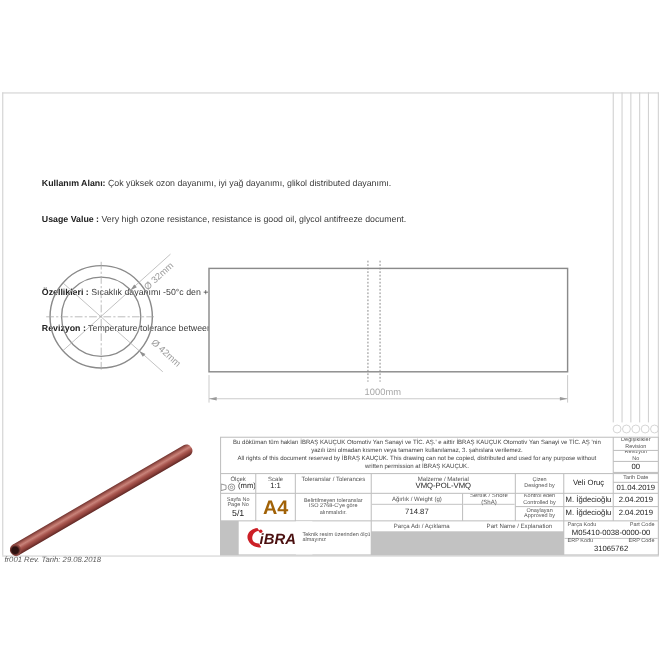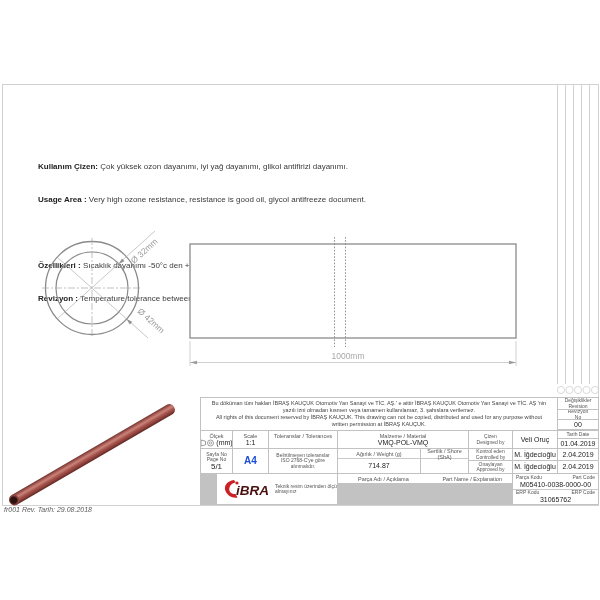--- a/index.html
+++ b/index.html
@@ -13,21 +13,21 @@
   .info-gap{height:11px;}
   
   .tb{position:absolute;left:200px;top:397px;width:399px;height:108px;background:#c2c2c2;}
   .cell{position:absolute;background:#fff;box-sizing:border-box;display:flex;flex-direction:column;align-items:center;justify-content:center;color:#333;overflow:hidden;text-align:center;}
   .lbl{font-size:5px;line-height:5.5px;color:#555;}
   .lbl2{font-size:5.5px;line-height:6px;color:#555;}
   .val{font-size:7px;line-height:8px;color:#222;}
   .disc{font-size:5.5px;line-height:7.2px;color:#444;justify-content:center;}
   .hdrline{width:100%;border-bottom:1px solid #c9c9c9;display:flex;align-items:center;justify-content:center;}
   .between{flex-direction:row;justify-content:space-between;align-items:center;}
-  .a4{font-size:10px;font-weight:bold;color:#1d4ed8;line-height:16px;}
+  .a4{font-size:18px;font-weight:bold;color:#a16207;line-height:16px;}
   .pname{font-size:10.5px;color:#1c1c1c;line-height:12px;}
   .footer{position:absolute;left:4px;top:506px;font-size:7px;font-style:italic;color:#5a5a5a;}
   svg text{font-family:"Liberation Sans",sans-serif;}
   .hose{position:absolute;left:10px;top:494px;width:189px;height:11px;border-radius:5px;
         background:linear-gradient(to bottom,#6f312d 0%,#b4685f 25%,#c8837a 38%,#a5524b 62%,#8e423c 78%,#5f2724 100%);
         transform:rotate(-30.2deg);transform-origin:5px 5.5px;}
   .hose-end{position:absolute;left:-1px;top:0;width:10px;height:11px;border-radius:50%;
         background:radial-gradient(circle at 45% 50%,#2e1210 0%,#2e1210 38%,#8a453f 60%,#9c5049 100%);}
 </style>
 </head>
@@ -47,22 +47,22 @@
   <div class="vline" style="left:589px;top:84px;height:300px;"></div>
   <svg class="abs" style="left:556px;top:384px;" width="44" height="12" viewBox="0 0 44 12">
     <circle cx="5" cy="6" r="3.6" fill="none" stroke="#cfcfcf" stroke-width="0.8"></circle>
     <circle cx="13.5" cy="6" r="3.6" fill="none" stroke="#cfcfcf" stroke-width="0.8"></circle>
     <circle cx="22" cy="6" r="3.6" fill="none" stroke="#cfcfcf" stroke-width="0.8"></circle>
     <circle cx="30.5" cy="6" r="3.6" fill="none" stroke="#cfcfcf" stroke-width="0.8"></circle>
     <circle cx="39" cy="6" r="3.6" fill="none" stroke="#cfcfcf" stroke-width="0.8"></circle>
   </svg>
 
   <div class="info">
-    <div class="info-line"><b>Kullanım Çizen:</b><span> Çok yüksek ozon dayanımı, iyi yağ dayanımı, glikol antifirizi dayanımı.</span></div>
-    <div class="info-line"><b>Usage Area :</b><span> Very high ozone resistance, resistance is good oil, glycol antifreeze document.</span></div>
+    <div class="info-line"><b>Kullanım Alanı:</b><span> Çok yüksek ozon dayanımı, iyi yağ dayanımı, glikol distributed dayanımı.</span></div>
+    <div class="info-line"><b>Usage Value :</b><span> Very high ozone resistance, resistance is good oil, glycol antifreeze document.</span></div>
     <div class="info-gap"></div>
     <div class="info-line"><b>Özellikleri :</b><span> Sıcaklık dayanımı -50°c den +180°c  arasındadır. </span><b>Çalışma Basıncı:</b><span>5Bar.  </span><b>Patlama Basıncı:</b><span>15Bar.</span></div>
     <div class="info-line"><b>Revizyon :</b><span> Temperature tolerance between -50°c +180°c. </span><b>Operational Pressure Value:</b><span>5Bar.  </span><b>Explosion Pressure Value:</b><span>15Bar.</span></div>
   </div>
 
   <svg class="abs" style="left:0;top:215px;" width="560" height="170" viewBox="0 215 560 170">
 
     <circle cx="92" cy="288" r="46.5" fill="none" stroke="#8a8a8a" stroke-width="1.3"></circle>
     <circle cx="92" cy="288" r="36" fill="none" stroke="#8a8a8a" stroke-width="1.2"></circle>
 

